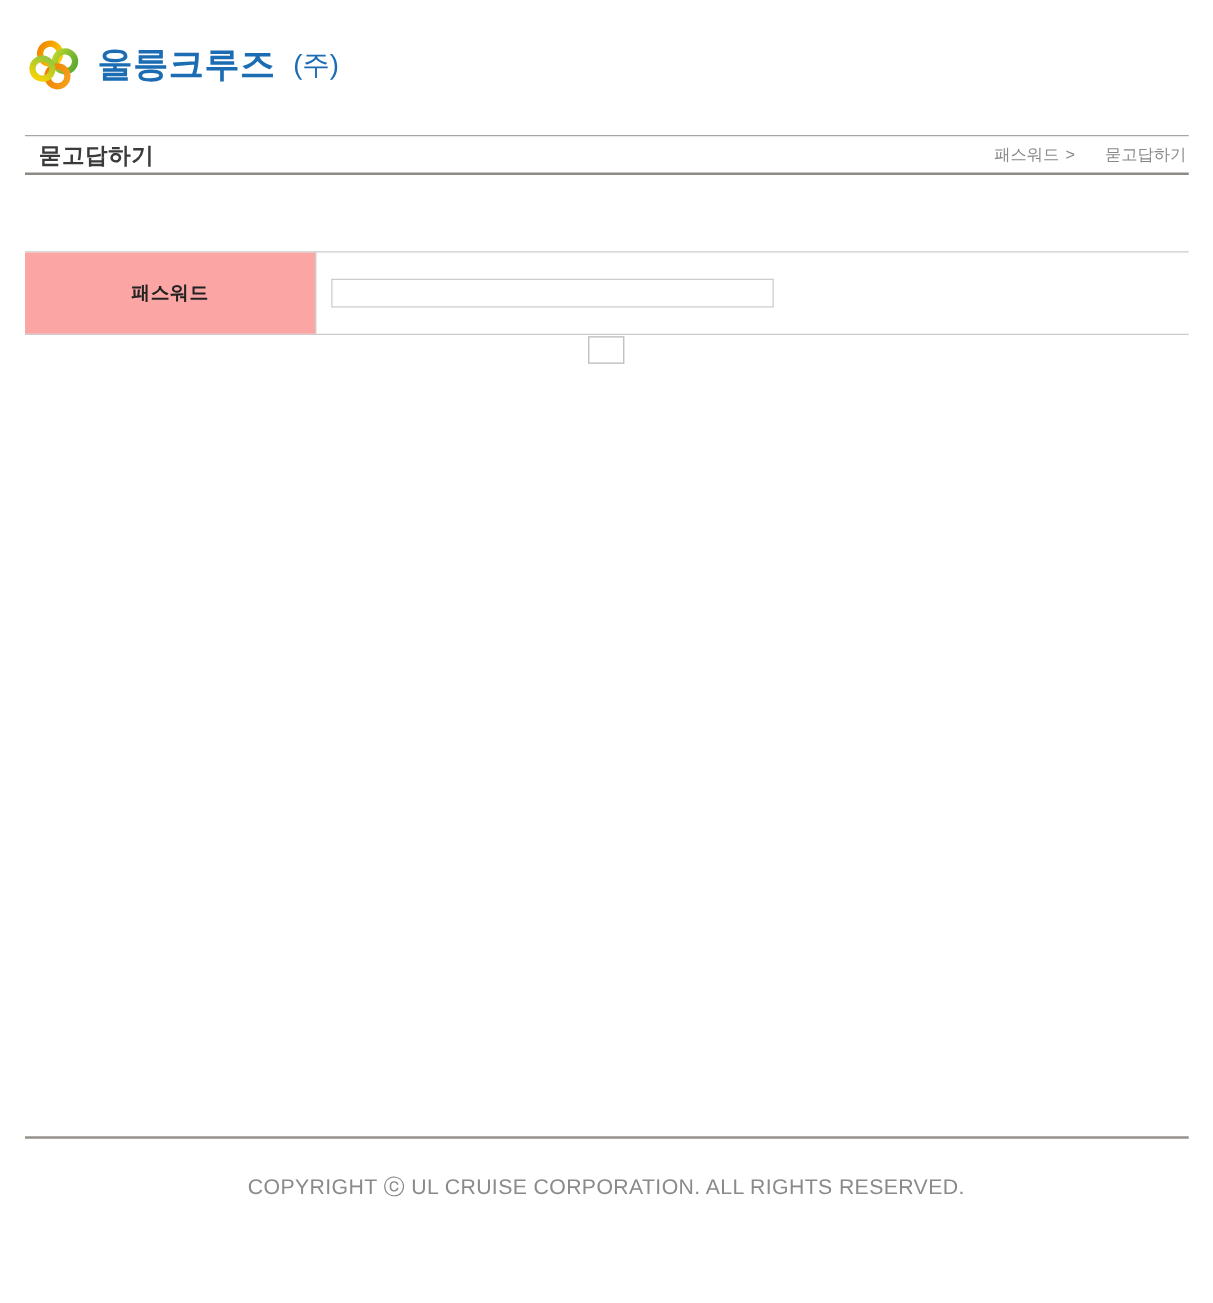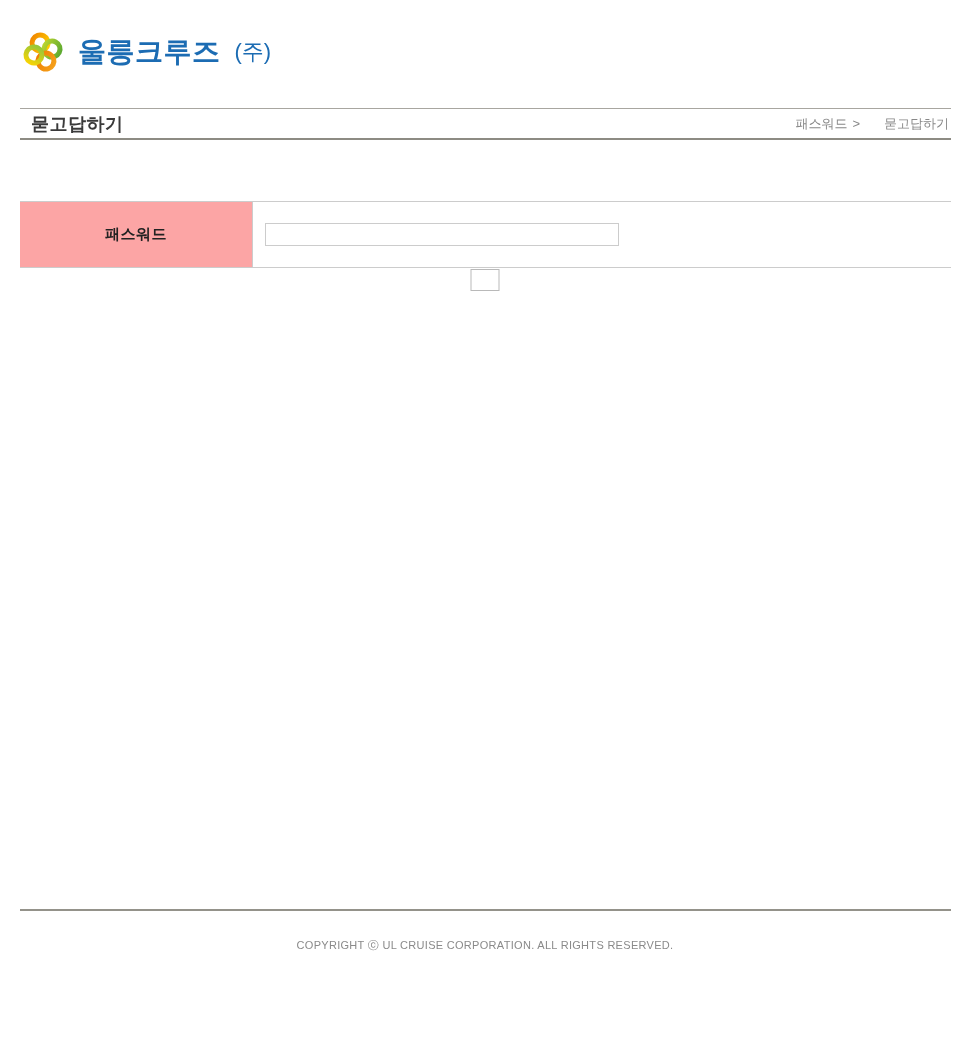--- a/index.html
+++ b/index.html
@@ -98,21 +98,21 @@
   
   .footer-divider {
     position: absolute; left: 20px; top: 909px;
     width: 931px; height: 0;
     border-top: 2px solid #94928a;
   }
   .footer-text {
     position: absolute; left: 0; top: 938px;
     width: 100%;
     text-align: center;
-    font-size: 11px; color: #8a8a8a;
+    font-size: 17px; color: #8a8a8a;
     letter-spacing: 0.3px;
   }
 </style>
 </head>
 <body>
 
 <div class="page">
 
   <div class="logo">
     <span>

